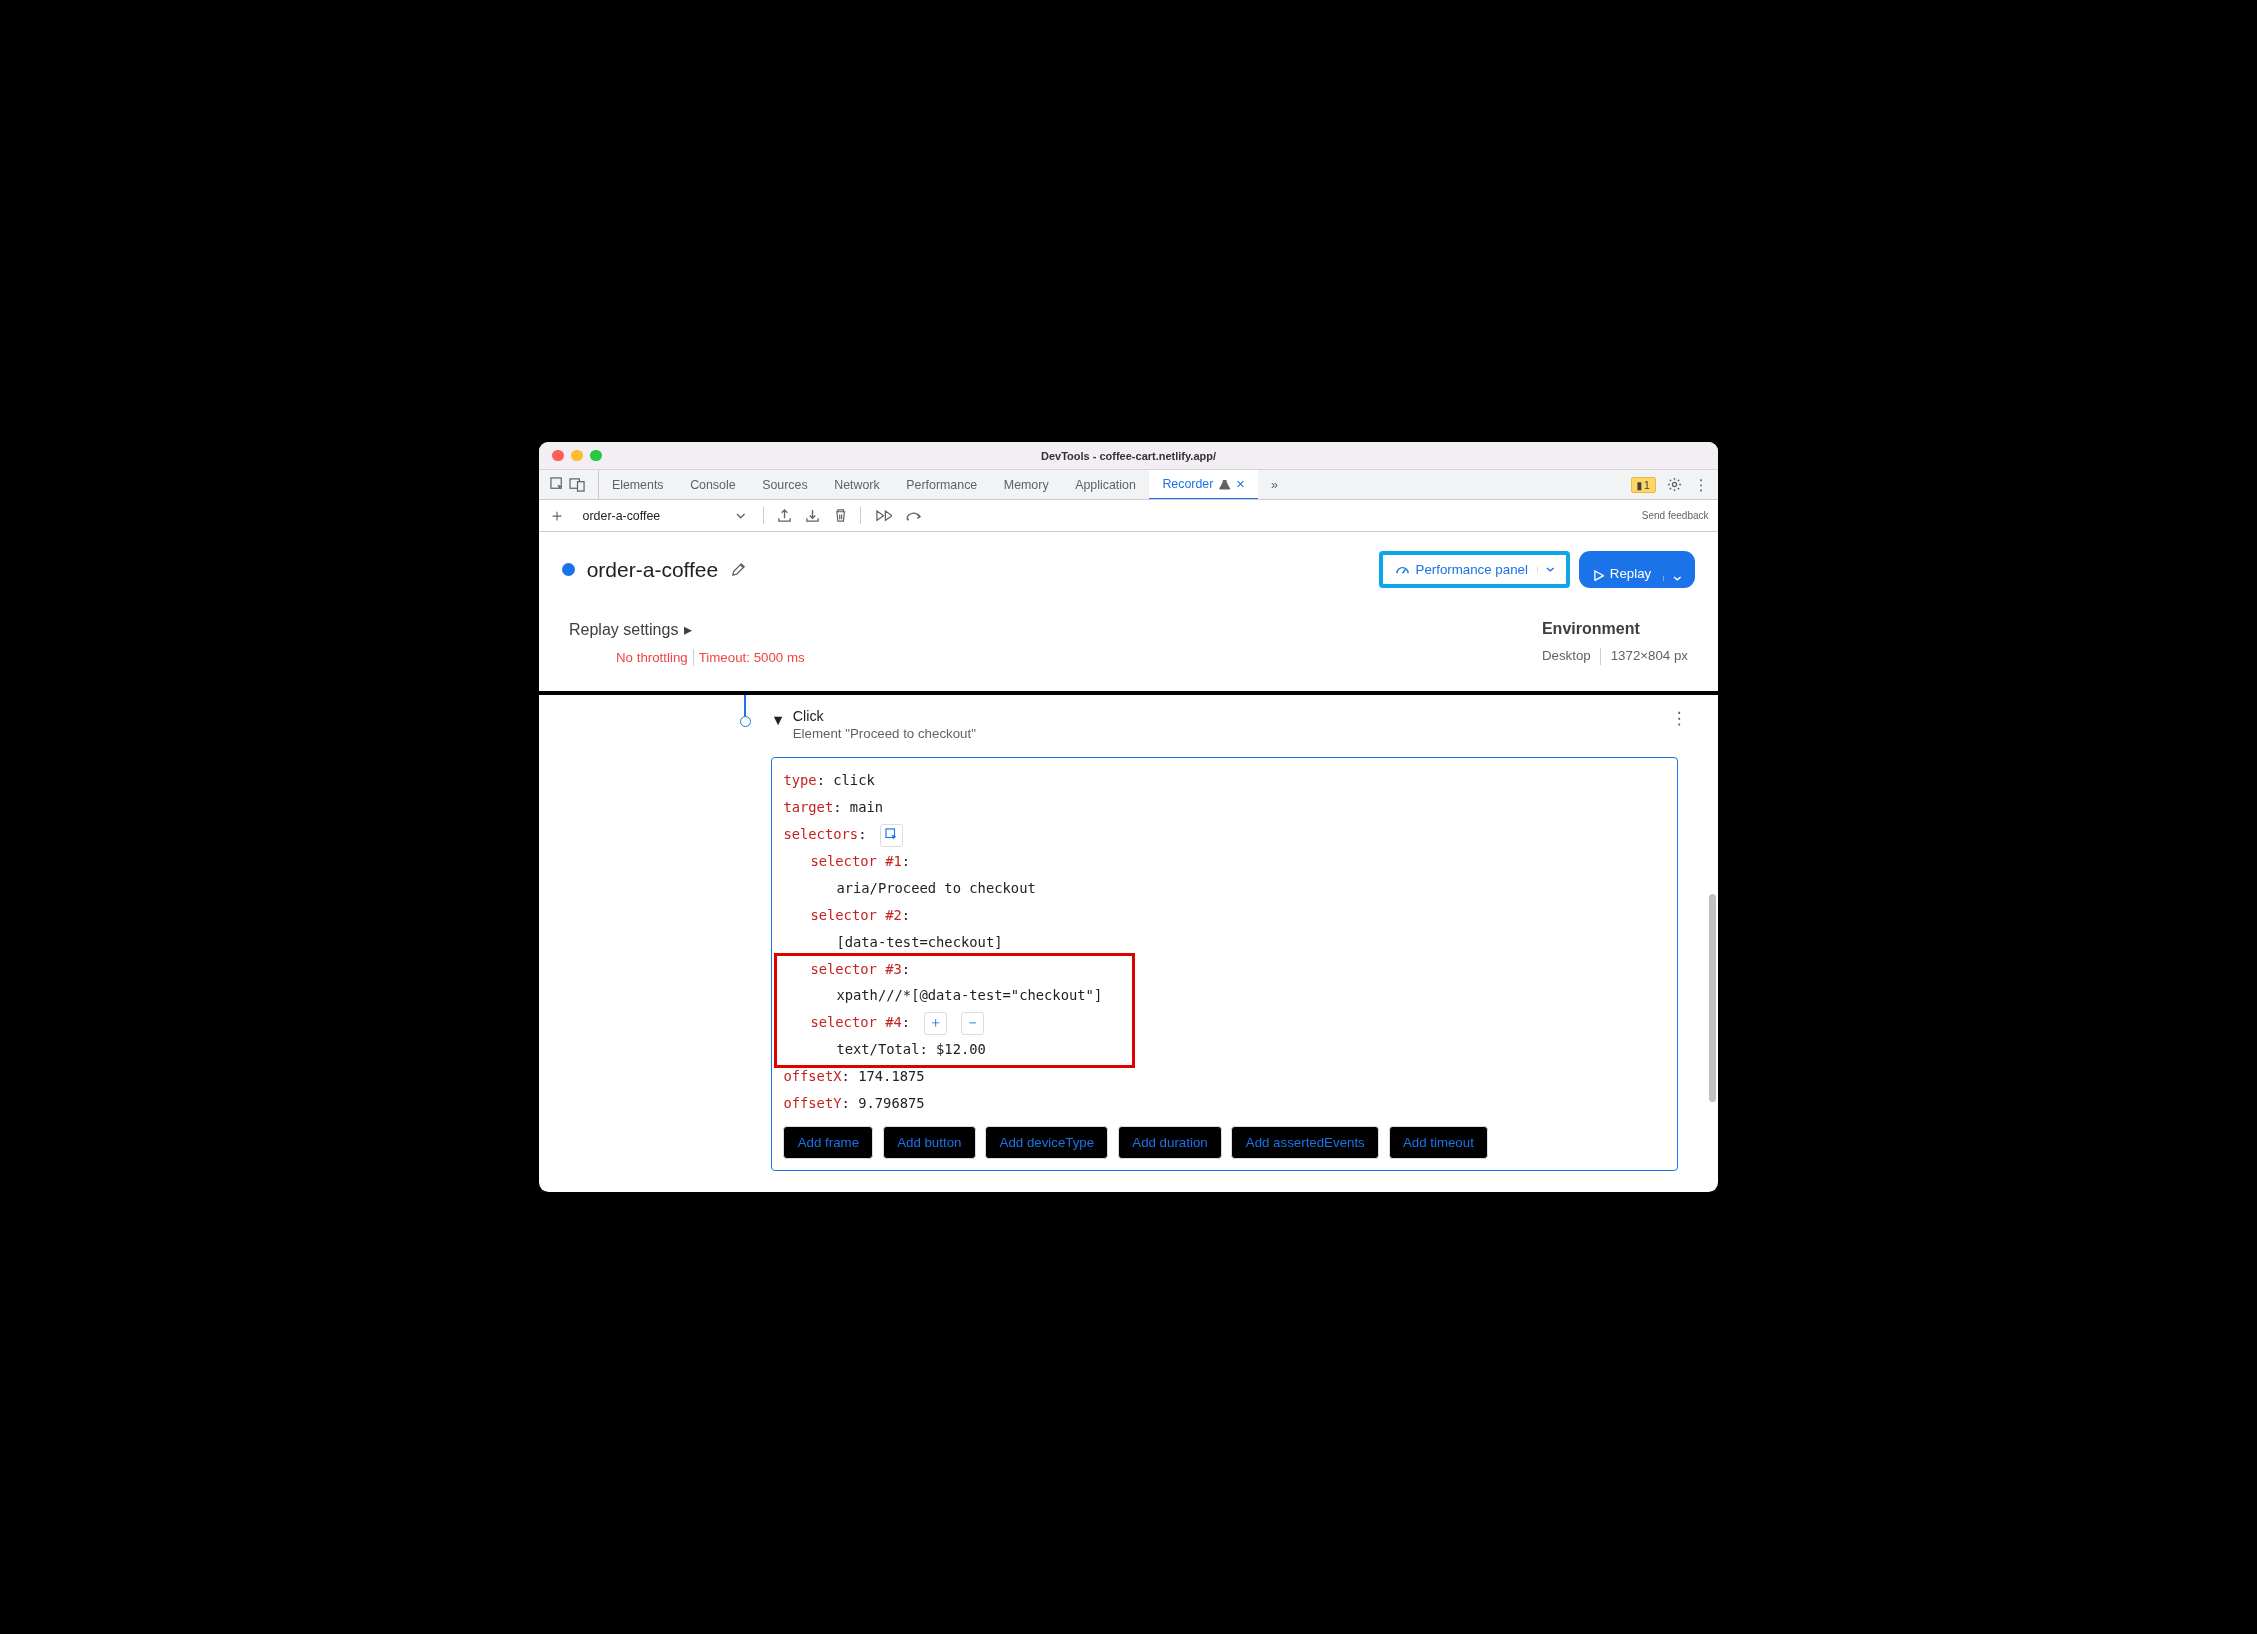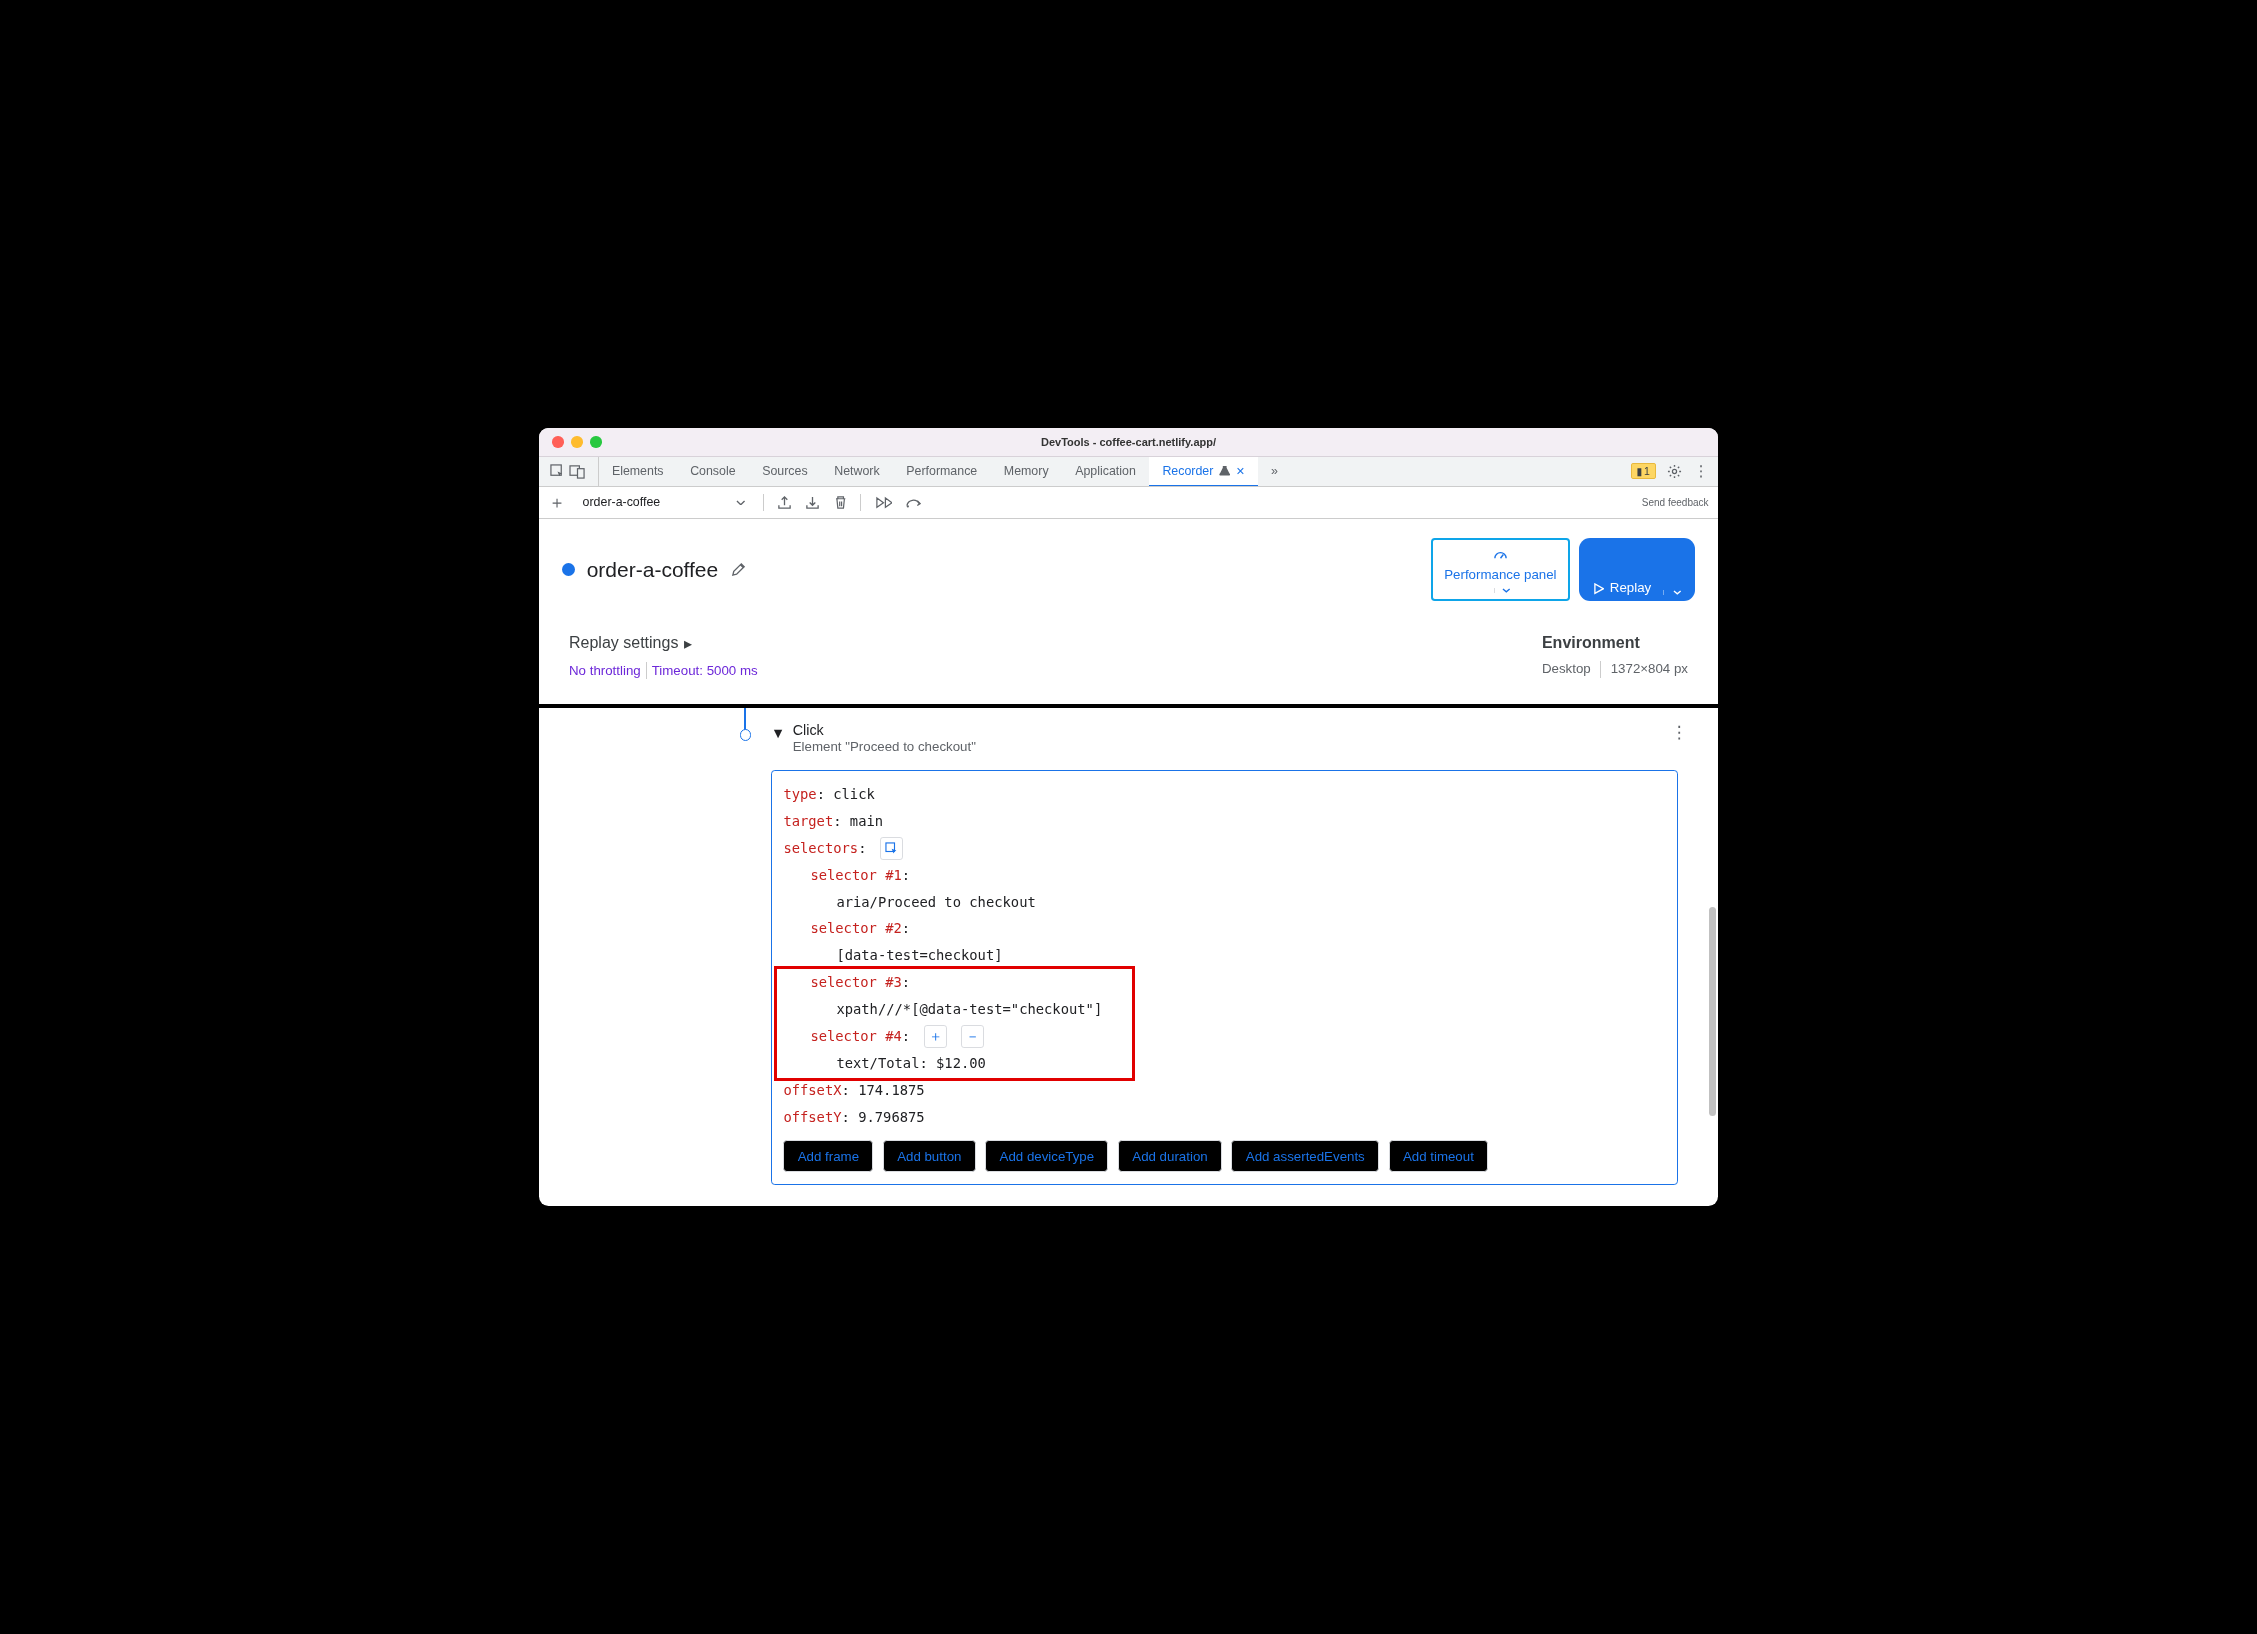--- a/index.html
+++ b/index.html
@@ -53,29 +53,29 @@
 .toolbar-icons { display: flex; gap: 13.3px; color: #5f6368; align-items: center; }
 .toolbar-icons .sep { width: 1px; height: 17px; background: #ccc; }
 .feedback { margin-left: auto; font-size: 10px; color: #5f6368; cursor: pointer; }
 .header {
   display: flex; align-items: center; padding: 19px 23px; gap: 11.4px;
 }
 .blue-dot { width: 13.3px; height: 13.3px; border-radius: 50%; background: #1a73e8; }
 .recording-name { font-size: 21px; font-weight: 400; color: #202124; }
 .pencil { color: #5f6368; cursor: pointer; }
 .header-right { margin-left: auto; display: flex; gap: 9.5px; }
-.btn-outline { display: flex; align-items: center; gap: 5.7px; border: 2px solid #0ea5e9; background: #fff; color: #1a73e8; padding: 6.7px 11.4px; border-radius: 3.8px; font-size: 13.3px; cursor: pointer; flex-direction: column; }
+.btn-outline { display: flex; align-items: center; gap: 5.7px; border: 4px solid #0ea5e9; background: #fff; color: #1a73e8; padding: 6.7px 11.4px; border-radius: 3.8px; font-size: 13.3px; cursor: pointer; }
 .btn-outline .caret-split { border-left: 1px solid #dadce0; padding-left: 7.6px; margin-left: 3.8px; }
 .btn-primary { display: flex; align-items: flex-end; gap: 5.7px; background: #1a73e8; color: #fff; border: none; padding: 6.7px 13.3px; border-radius: 11px; font-size: 13.3px; cursor: pointer; }
 .btn-primary .caret-split { border-left: 1px solid rgba(255,255,255,0.4); padding-left: 9.5px; margin-left: 5.7px; }
 .settings-row {
   display: flex; padding: 13.3px 30px 25px; border-bottom: 4px solid #000000; font-size: 13.3px; color: #3c4043;
 }
 .settings-left .title { font-size: 16px; font-weight: 400; display: flex; align-items: center; gap: 5.7px; margin-bottom: 9.5px; }
-.settings-left .meta { display: flex; align-items: center; gap: 5px; color: #6d28d9; font-size: 13.3px; }
+.settings-left .meta { display: flex; align-items: center; gap: 5px; color: #ef4444; font-size: 13.3px; margin-left: 47px; }
 .vsep { width: 1px; height: 17px; background: #ccc; }
 .settings-right { margin-left: auto; text-align: left; }
 .settings-right .title { font-size: 16px; font-weight: 700; margin-bottom: 9.5px; }
 .settings-right .meta { display: flex; gap: 9.5px; color: #5f6368; font-size: 13.3px; }
 .step-area { position: relative; padding-right: 11.4px; }
 .timeline { position: absolute; left: 205px; top: 0; width: 1.9px; height: 23px; background: #1a73e8; }
 .timeline-dot { position: absolute; left: 201px; top: 21px; width: 11.4px; height: 11.4px; background: #fff; border: 1.9px solid #1a73e8; border-radius: 50%; }
 .step-content { margin-left: 232px; padding-top: 13.3px; }
 .step-header { display: flex; align-items: flex-start; gap: 7.6px; font-size: 14.3px; color: #202124; }
 .step-header .caret { margin-top: 3.8px; }

